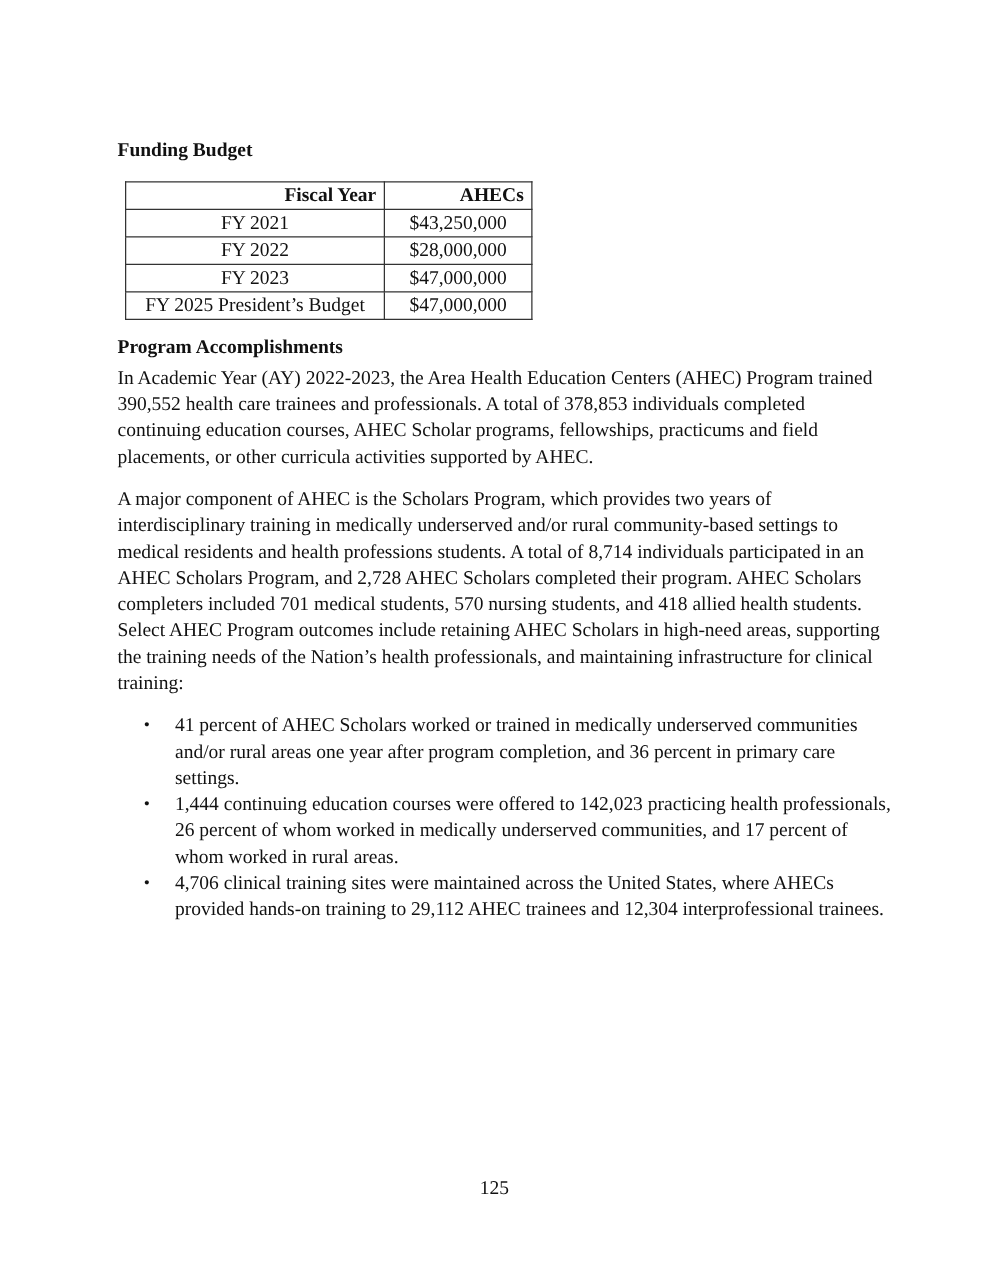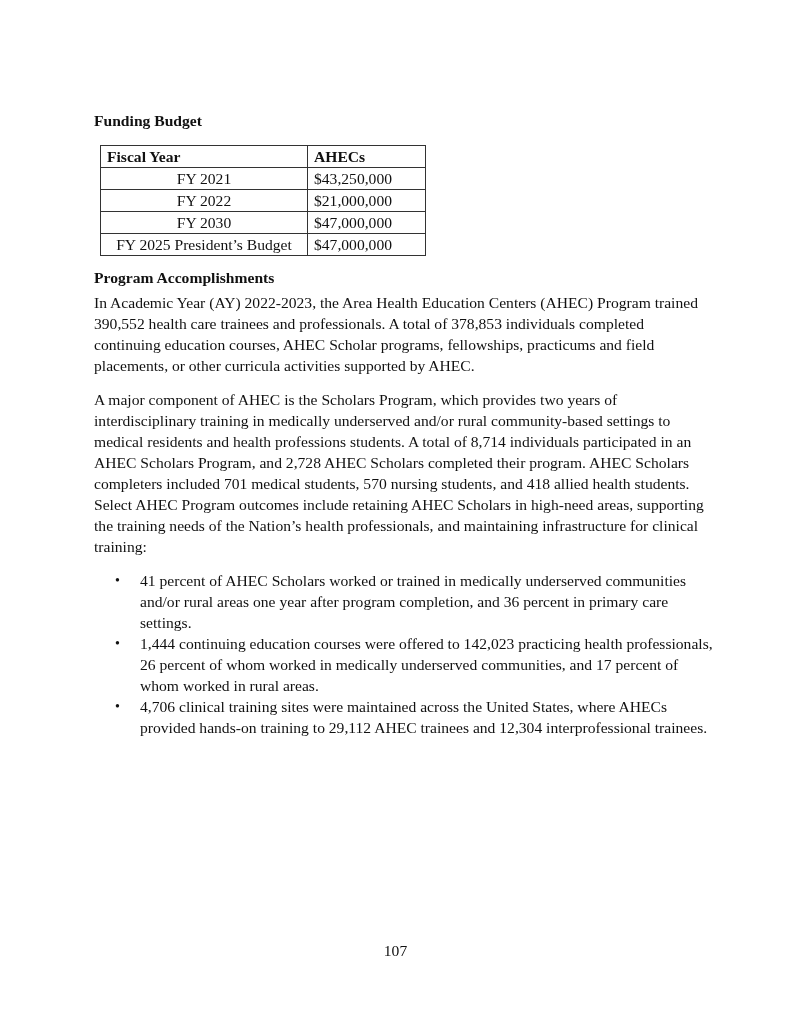--- a/index.html
+++ b/index.html
@@ -42,27 +42,27 @@
       font-size: 15.6px;
       line-height: 19px;
     }
     table.funding th, table.funding td {
       border: 1px solid #333333;
       padding: 0 6px 1px 6px;
       height: 20px;
     }
     table.funding th {
       font-weight: bold;
-      text-align: left;
+      text-align: right;
       margin-left: 14px;
     }
     table.funding th.col-year { width: 194px; }
     table.funding th.col-amount { width: 105px; }
     table.funding td.year { text-align: center; }
-    table.funding td.amount { }
+    table.funding td.amount { text-align: center; }
     .para {
       margin-bottom: 13px;
     }
     h2.accomp {
       margin-bottom: 4px;
     }
     ul.outcomes {
       list-style: none;
       margin: 6px 0 0 0;
       padding: 0;
@@ -102,24 +102,24 @@
         <th class="col-amount">AHECs</th>
       </tr>
     </thead>
     <tbody>
       <tr>
         <td class="year">FY 2021</td>
         <td class="amount">$43,250,000</td>
       </tr>
       <tr>
         <td class="year">FY 2022</td>
-        <td class="amount">$21,000,000</td>
+        <td class="amount">$28,000,000</td>
       </tr>
       <tr>
-        <td class="year">FY 2030</td>
+        <td class="year">FY 2023</td>
         <td class="amount">$47,000,000</td>
       </tr>
       <tr>
         <td class="year">FY 2025 President’s Budget</td>
         <td class="amount">$47,000,000</td>
       </tr>
     </tbody>
   </table>
 
   <h2 class="accomp">Program Accomplishments</h2>
@@ -136,13 +136,13 @@
       <span class="bullet">•</span>
       <span>1,444 continuing education courses were offered to 142,023 practicing health professionals, 26 percent of whom worked in medically underserved communities, and 17 percent of whom worked in rural areas.</span>
     </li>
     <li>
       <span class="bullet">•</span>
       <span>4,706 clinical training sites were maintained across the United States, where AHECs provided hands-on training to 29,112 AHEC trainees and 12,304 interprofessional trainees.</span>
     </li>
   </ul>
 </div>
 
-<div class="page-number">107</div>
+<div class="page-number">125</div>
 
 </body></html>

